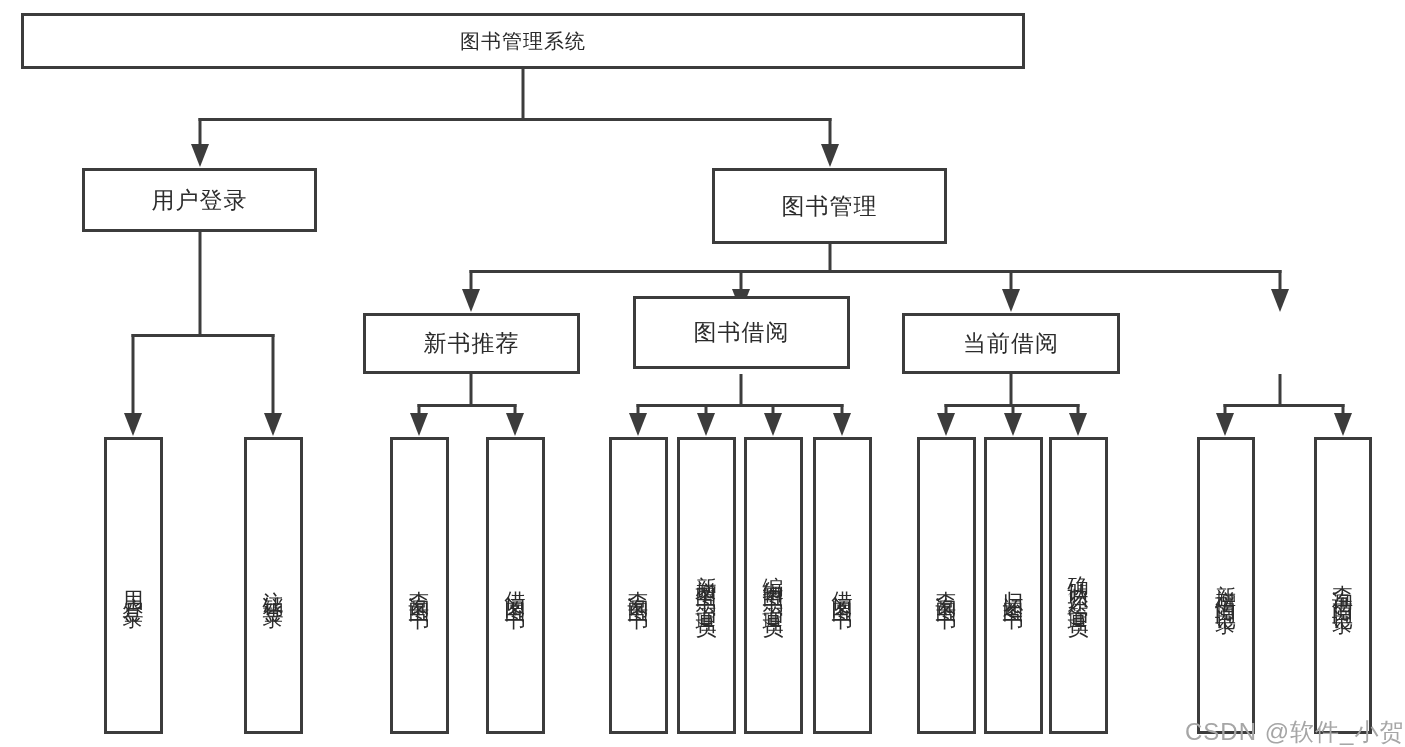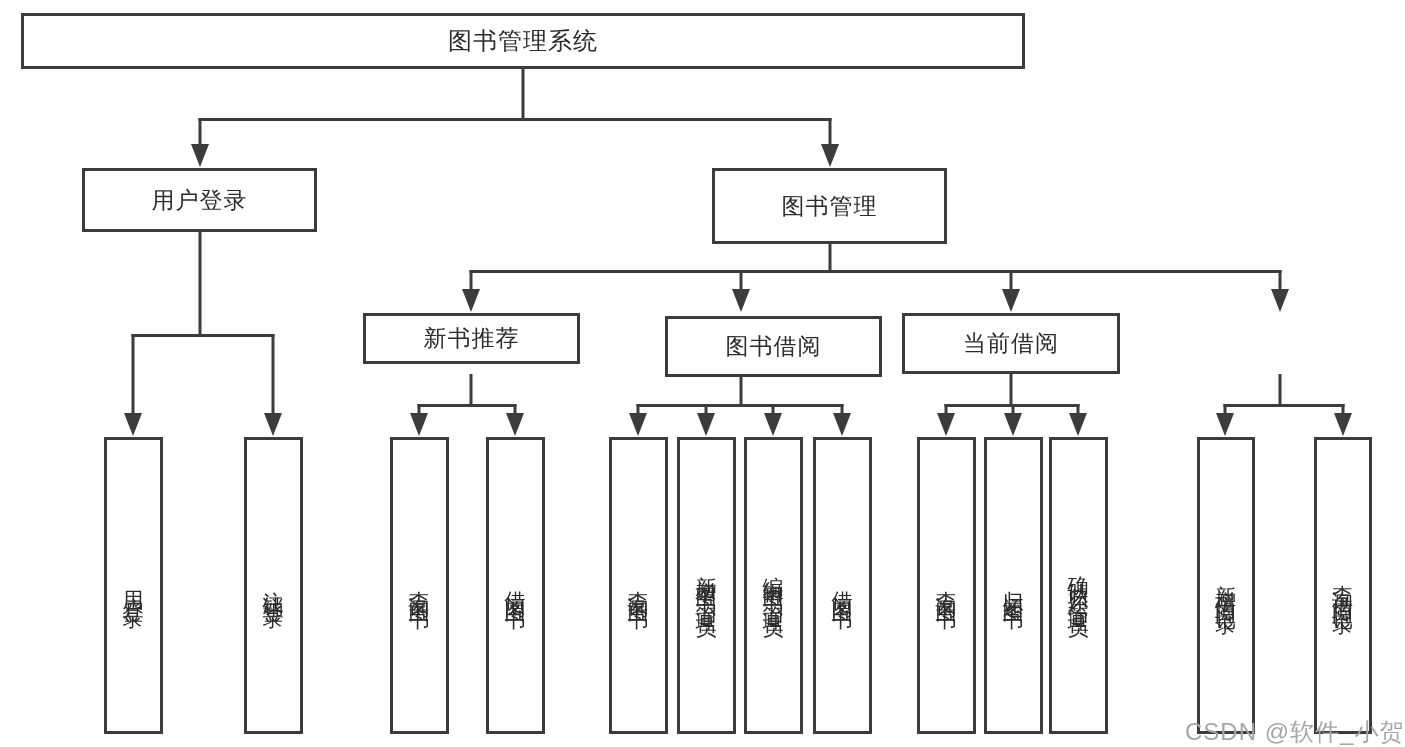--- a/index.html
+++ b/index.html
@@ -24,21 +24,21 @@
     position: absolute;
     box-sizing: border-box;
     background: #ffffff;
     border: 3px solid #3c3c3c;
     display: flex;
     align-items: center;
     justify-content: center;
     z-index: 2;
     color: #2b2b2b;
   }
-  .box.root  { font-size: 24px; letter-spacing: 1px; }
+  .box.root  { font-size: 20px; letter-spacing: 1px; }
   .box.mid   { font-size: 23px; letter-spacing: 1px; }
   .box.leaf  { font-size: 21px; }
   .box.leaf span {
     writing-mode: vertical-rl;
     letter-spacing: 6px;
     line-height: 1;
     max-height: 284px;
     white-space: nowrap;
   }
   .watermark {
@@ -130,24 +130,24 @@
     <span>图书管理系统</span>
   </div>
 
   <div class="box mid" style="left:82px; top:168px; width:235px; height:64px;">
     <span>用户登录</span>
   </div>
   <div class="box mid" style="left:712px; top:168px; width:235px; height:76px;">
     <span>图书管理</span>
   </div>
 
-  <div class="box mid" style="left:363px; top:313px; width:217px; height:51px;">
+  <div class="box mid" style="left:363px; top:313px; width:217px; height:61px;">
     <span>新书推荐</span>
   </div>
-  <div class="box mid" style="left:633px; top:316px; width:217px; height:61px;margin-left:32px;">
+  <div class="box mid" style="left:633px; top:296px; width:217px; height:73px;">
     <span>图书借阅</span>
   </div>
   <div class="box mid" style="left:902px; top:313px; width:218px; height:61px;">
     <span>当前借阅</span>
   </div>
 
   <div class="box leaf" style="left:104px; top:437px; width:59px; height:297px;">
     <span>用户登录</span>
   </div>
   <div class="box leaf" style="left:244px; top:437px; width:59px; height:297px;">

